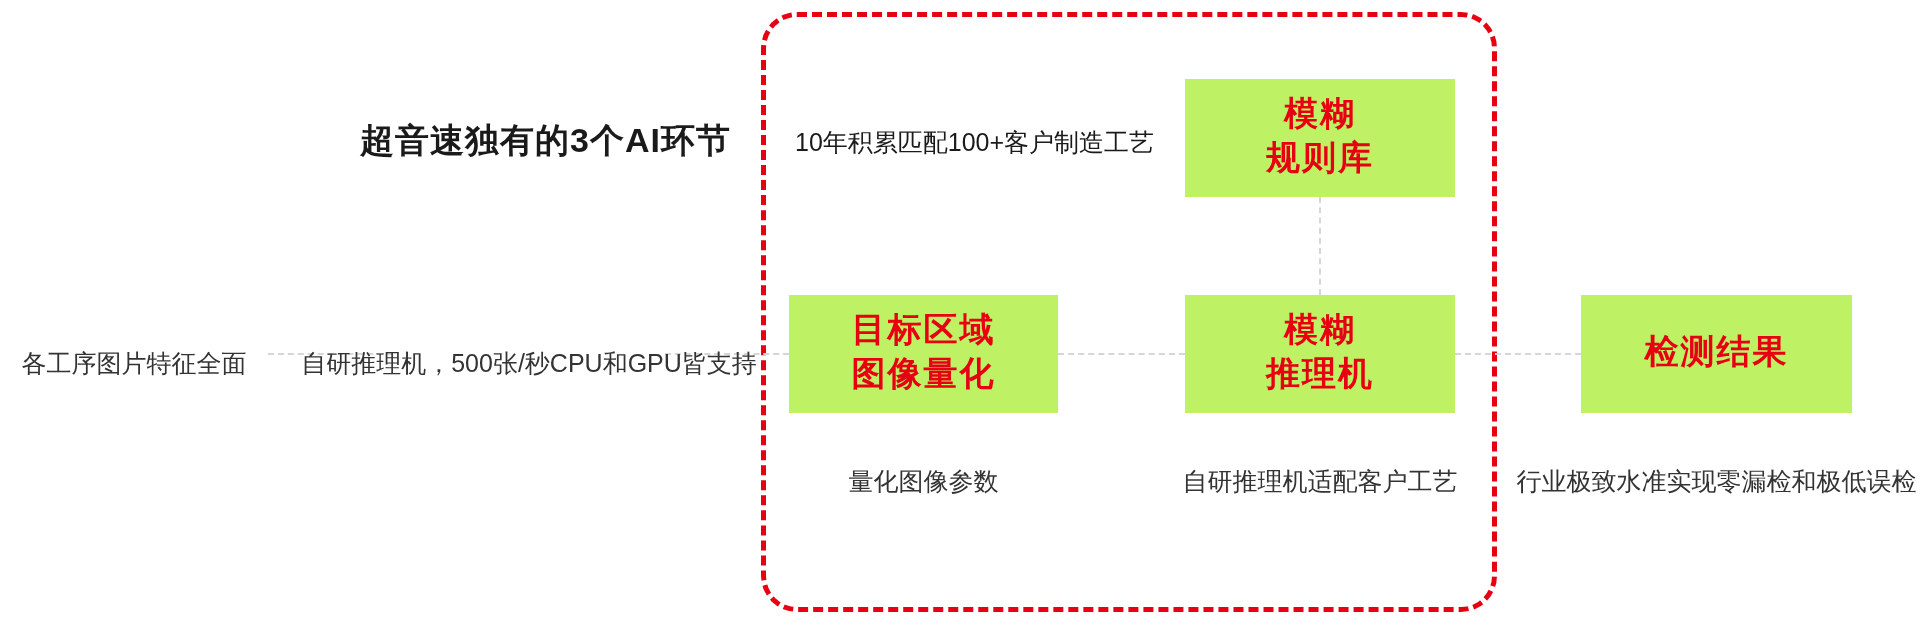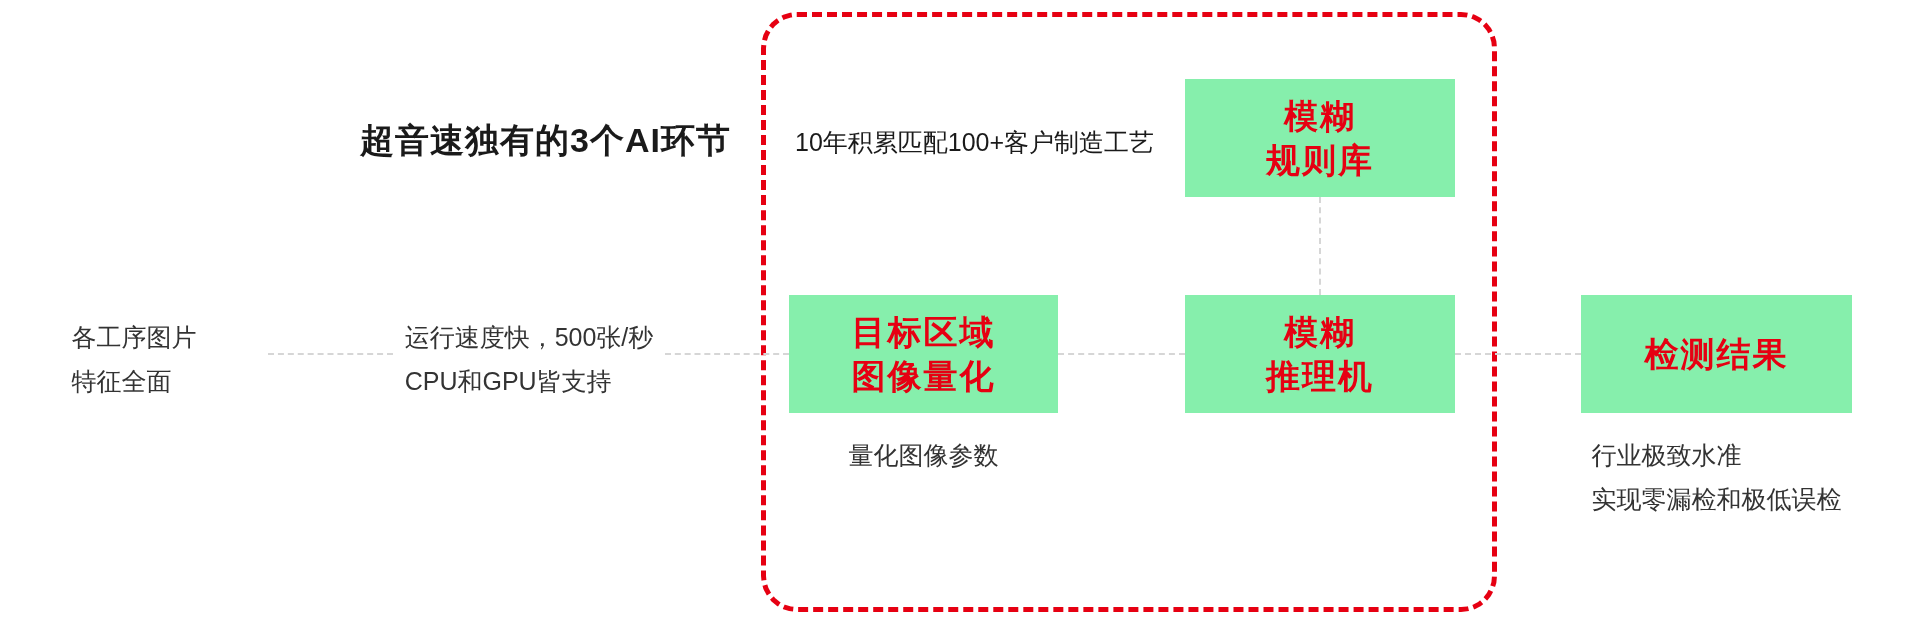--- a/index.html
+++ b/index.html
@@ -65,38 +65,38 @@
   .node {
     position: absolute;
     top: 295px;
     display: flex;
     flex-direction: column;
     align-items: center;
   }
   .box {
     width: 100%;
     height: 118px;
-    background: #86efac;
+    background: #bef264;
     display: flex;
     flex-direction: column;
     align-items: center;
     justify-content: center;
+    font-family: Liberation Mono, monospace;
   }
   .box .line {
     font-size: 34px;
     font-weight: 700;
     color: #e60012;
     line-height: 44px;
     white-space: nowrap;
     letter-spacing: 2px;
   }
   .desc {
-    margin-top: 20px;
+    margin-top: 46px;
     display: flex;
-    flex-direction: column;
     align-items: flex-start;
   }
   .desc-line {
     font-size: 25px;
     line-height: 44px;
     color: #333333;
     white-space: nowrap;
     text-align: center;
   }
   
@@ -140,40 +140,44 @@
 
   <div class="node" id="n1">
     <div class="desc">
       <div class="desc-line">各工序图片</div>
       <div class="desc-line">特征全面</div>
     </div>
   </div>
 
   <div class="node" id="n2">
     <div class="desc">
-      <div class="desc-line">运行速度快，500张/秒</div>
+      <div class="desc-line">自研推理机，500张/秒</div>
       <div class="desc-line">CPU和GPU皆支持</div>
     </div>
   </div>
 
   <div class="node" id="n3">
     <div class="box">
       <span class="line">目标区域</span>
       <span class="line">图像量化</span>
     </div>
     <div class="desc">
       <div class="desc-line">量化图像参数</div>
     </div>
   </div>
 
   <div class="node" id="n4">
     <div class="box">
       <span class="line">模糊</span>
       <span class="line">推理机</span>
     </div>
+    <div class="desc">
+      <div class="desc-line">自研推理机</div>
+      <div class="desc-line">适配客户工艺</div>
+    </div>
   </div>
 
   <div class="node" id="n5">
     <div class="box">
       <span class="line">检测结果</span>
     </div>
     <div class="desc">
       <div class="desc-line">行业极致水准</div>
       <div class="desc-line">实现零漏检和极低误检</div>
     </div>

